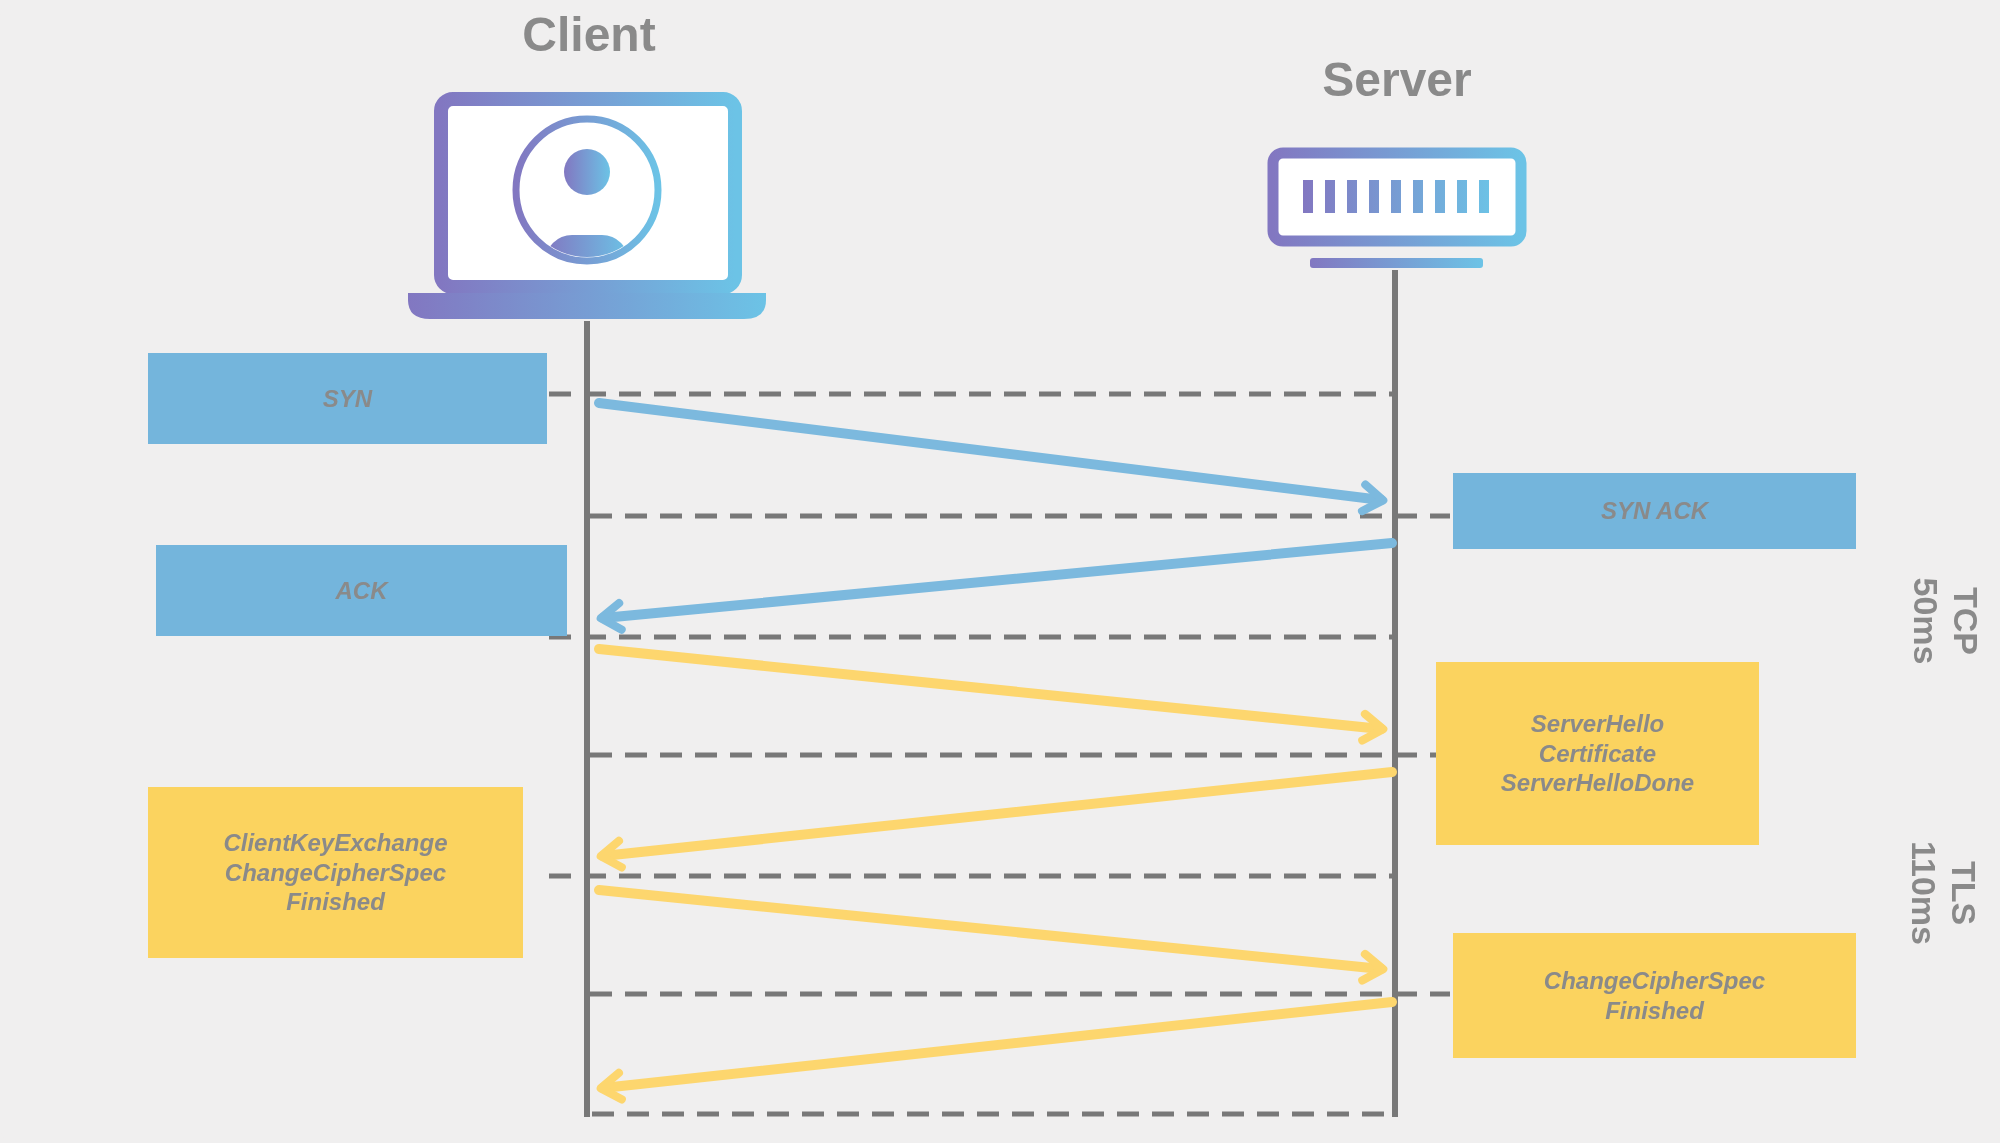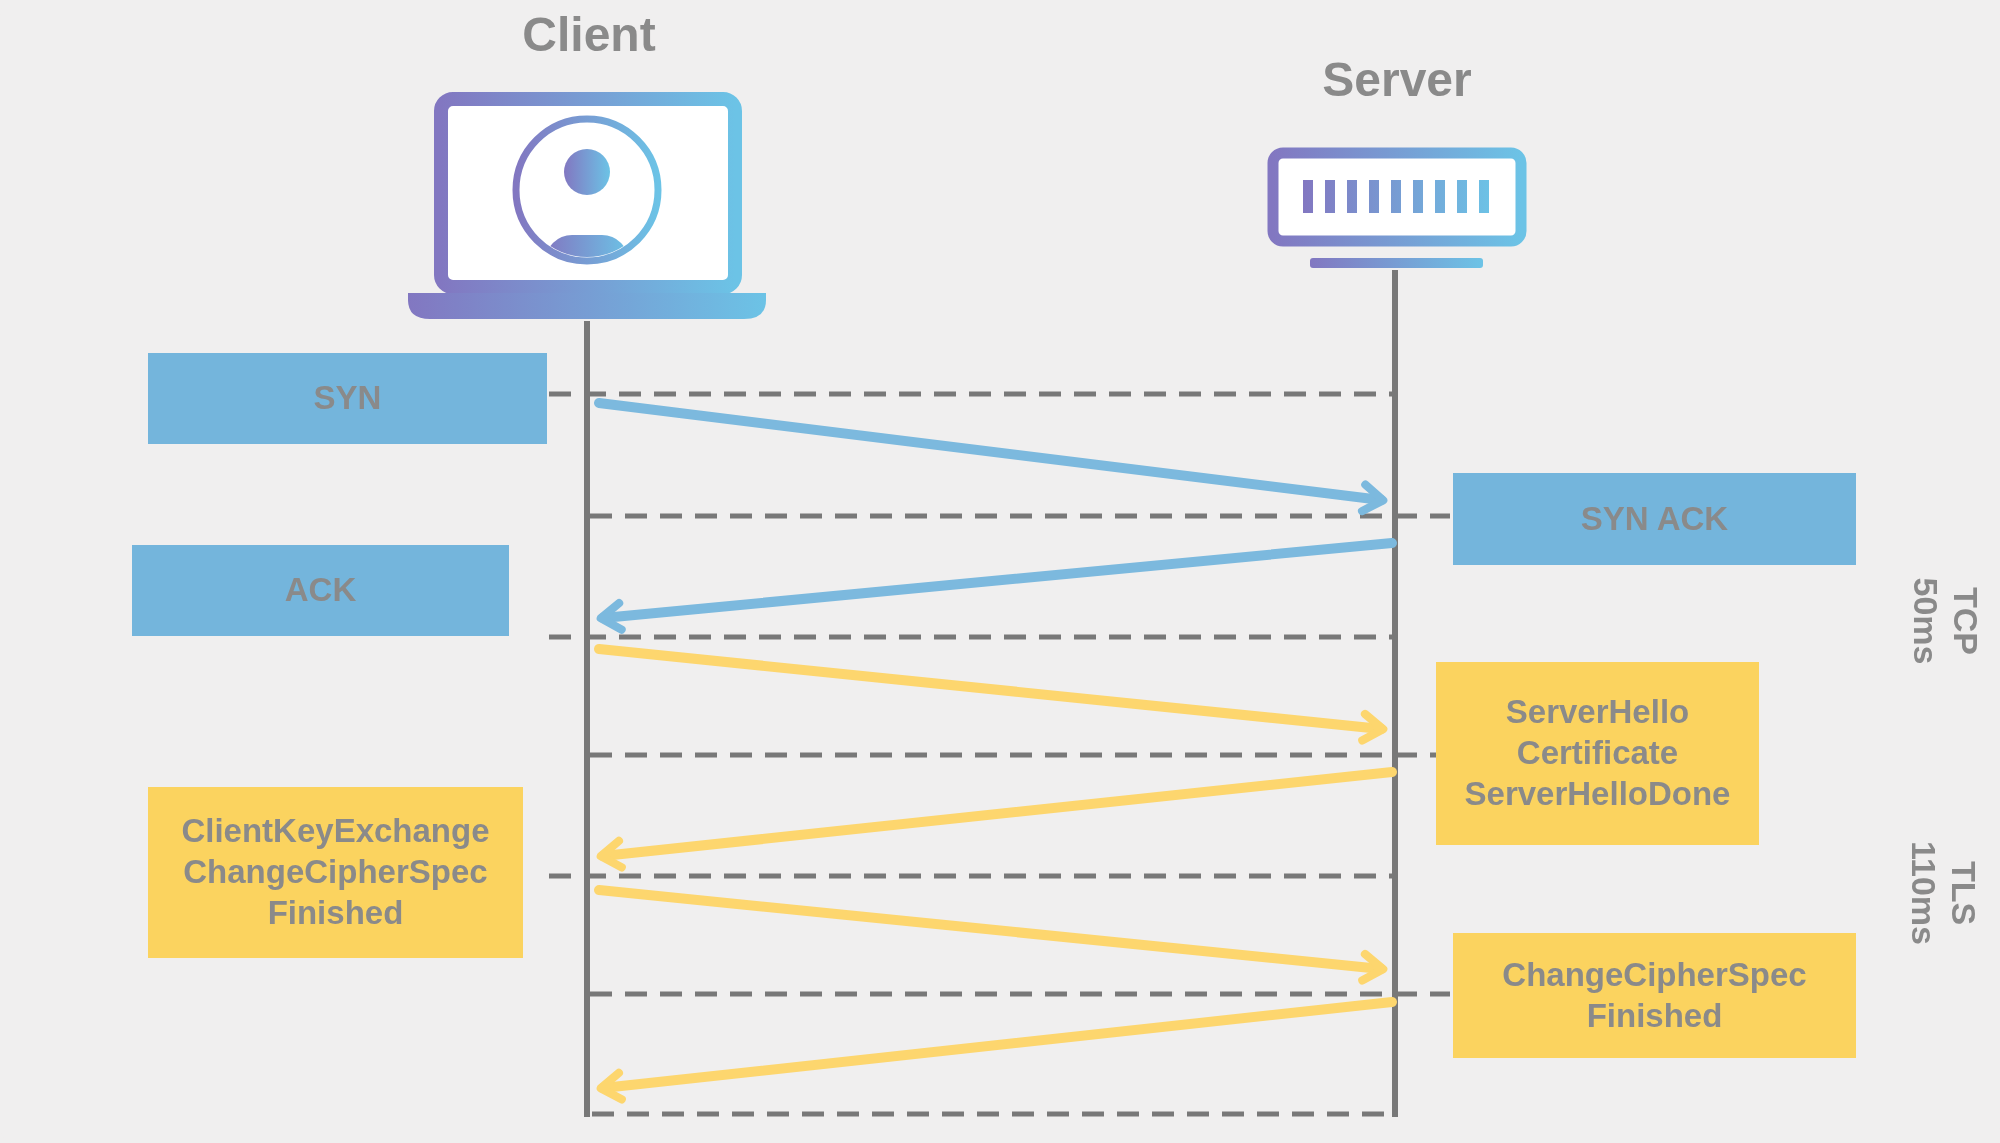--- a/index.html
+++ b/index.html
@@ -27,22 +27,22 @@
   .lifeline{stroke:var(--line-gray);stroke-width:6;}
   .dashline{stroke:var(--line-gray);stroke-width:5;stroke-dasharray:22 13;fill:none;}
   .arrow{fill:none;stroke-linecap:round;}
   .arrow.blue{stroke:var(--arrow-blue);stroke-width:10;}
   .arrow.yellow{stroke:var(--arrow-yellow);stroke-width:10;}
   .mk-blue{stroke:var(--arrow-blue);fill:none;}
   .mk-yellow{stroke:var(--arrow-yellow);fill:none;}
 
   .box{
     position:absolute;z-index:2;display:flex;align-items:center;justify-content:center;
-    color:var(--label-gray);font-weight:bold;font-size:33px;line-height:1.24;
-    text-align:center;white-space:pre-line;
+    color:var(--label-gray);font-weight:bold;font-size:24px;line-height:1.24;
+    text-align:center;white-space:pre-line;font-style:italic;
   }
   .box.blue{background:var(--tcp-blue);}
   .box.yellow{background:var(--tls-yellow);}
 
   .phase-label{
     position:absolute;z-index:2;transform:translate(-50%,-50%) rotate(90deg);
     font-size:34px;font-weight:bold;color:var(--label-gray);
     line-height:1.18;text-align:center;white-space:pre-line;
   }
 </style>
@@ -128,30 +128,30 @@
       <line class="arrow yellow" x1="599" y1="649" x2="1381" y2="729" marker-end="url(#head-yellow)"></line>
       <line class="arrow yellow" x1="1392" y1="772" x2="603" y2="856" marker-end="url(#head-yellow)"></line>
       <line class="arrow yellow" x1="599" y1="890" x2="1381" y2="969" marker-end="url(#head-yellow)"></line>
       <line class="arrow yellow" x1="1392" y1="1002" x2="603" y2="1088" marker-end="url(#head-yellow)"></line>
     </g>
   </svg>
 
   <div class="box blue" style="left:148px;top:353px;width:399px;height:91px">
     <span>SYN</span>
   </div>
-  <div class="box blue" style="left:132px;top:545px;width:377px;height:91px">
+  <div class="box blue" style="left:156px;top:545px;width:411px;height:91px">
     <span>ACK</span>
   </div>
   <div class="box yellow" style="left:148px;top:787px;width:375px;height:171px">
     <span>ClientKeyExchange
 ChangeCipherSpec
 Finished</span>
   </div>
 
-  <div class="box blue" style="left:1453px;top:473px;width:403px;height:92px">
+  <div class="box blue" style="left:1453px;top:473px;width:403px;height:76px">
     <span>SYN ACK</span>
   </div>
   <div class="box yellow" style="left:1436px;top:662px;width:323px;height:183px">
     <span>ServerHello
 Certificate
 ServerHelloDone</span>
   </div>
   <div class="box yellow" style="left:1453px;top:933px;width:403px;height:125px">
     <span>ChangeCipherSpec
 Finished</span>

